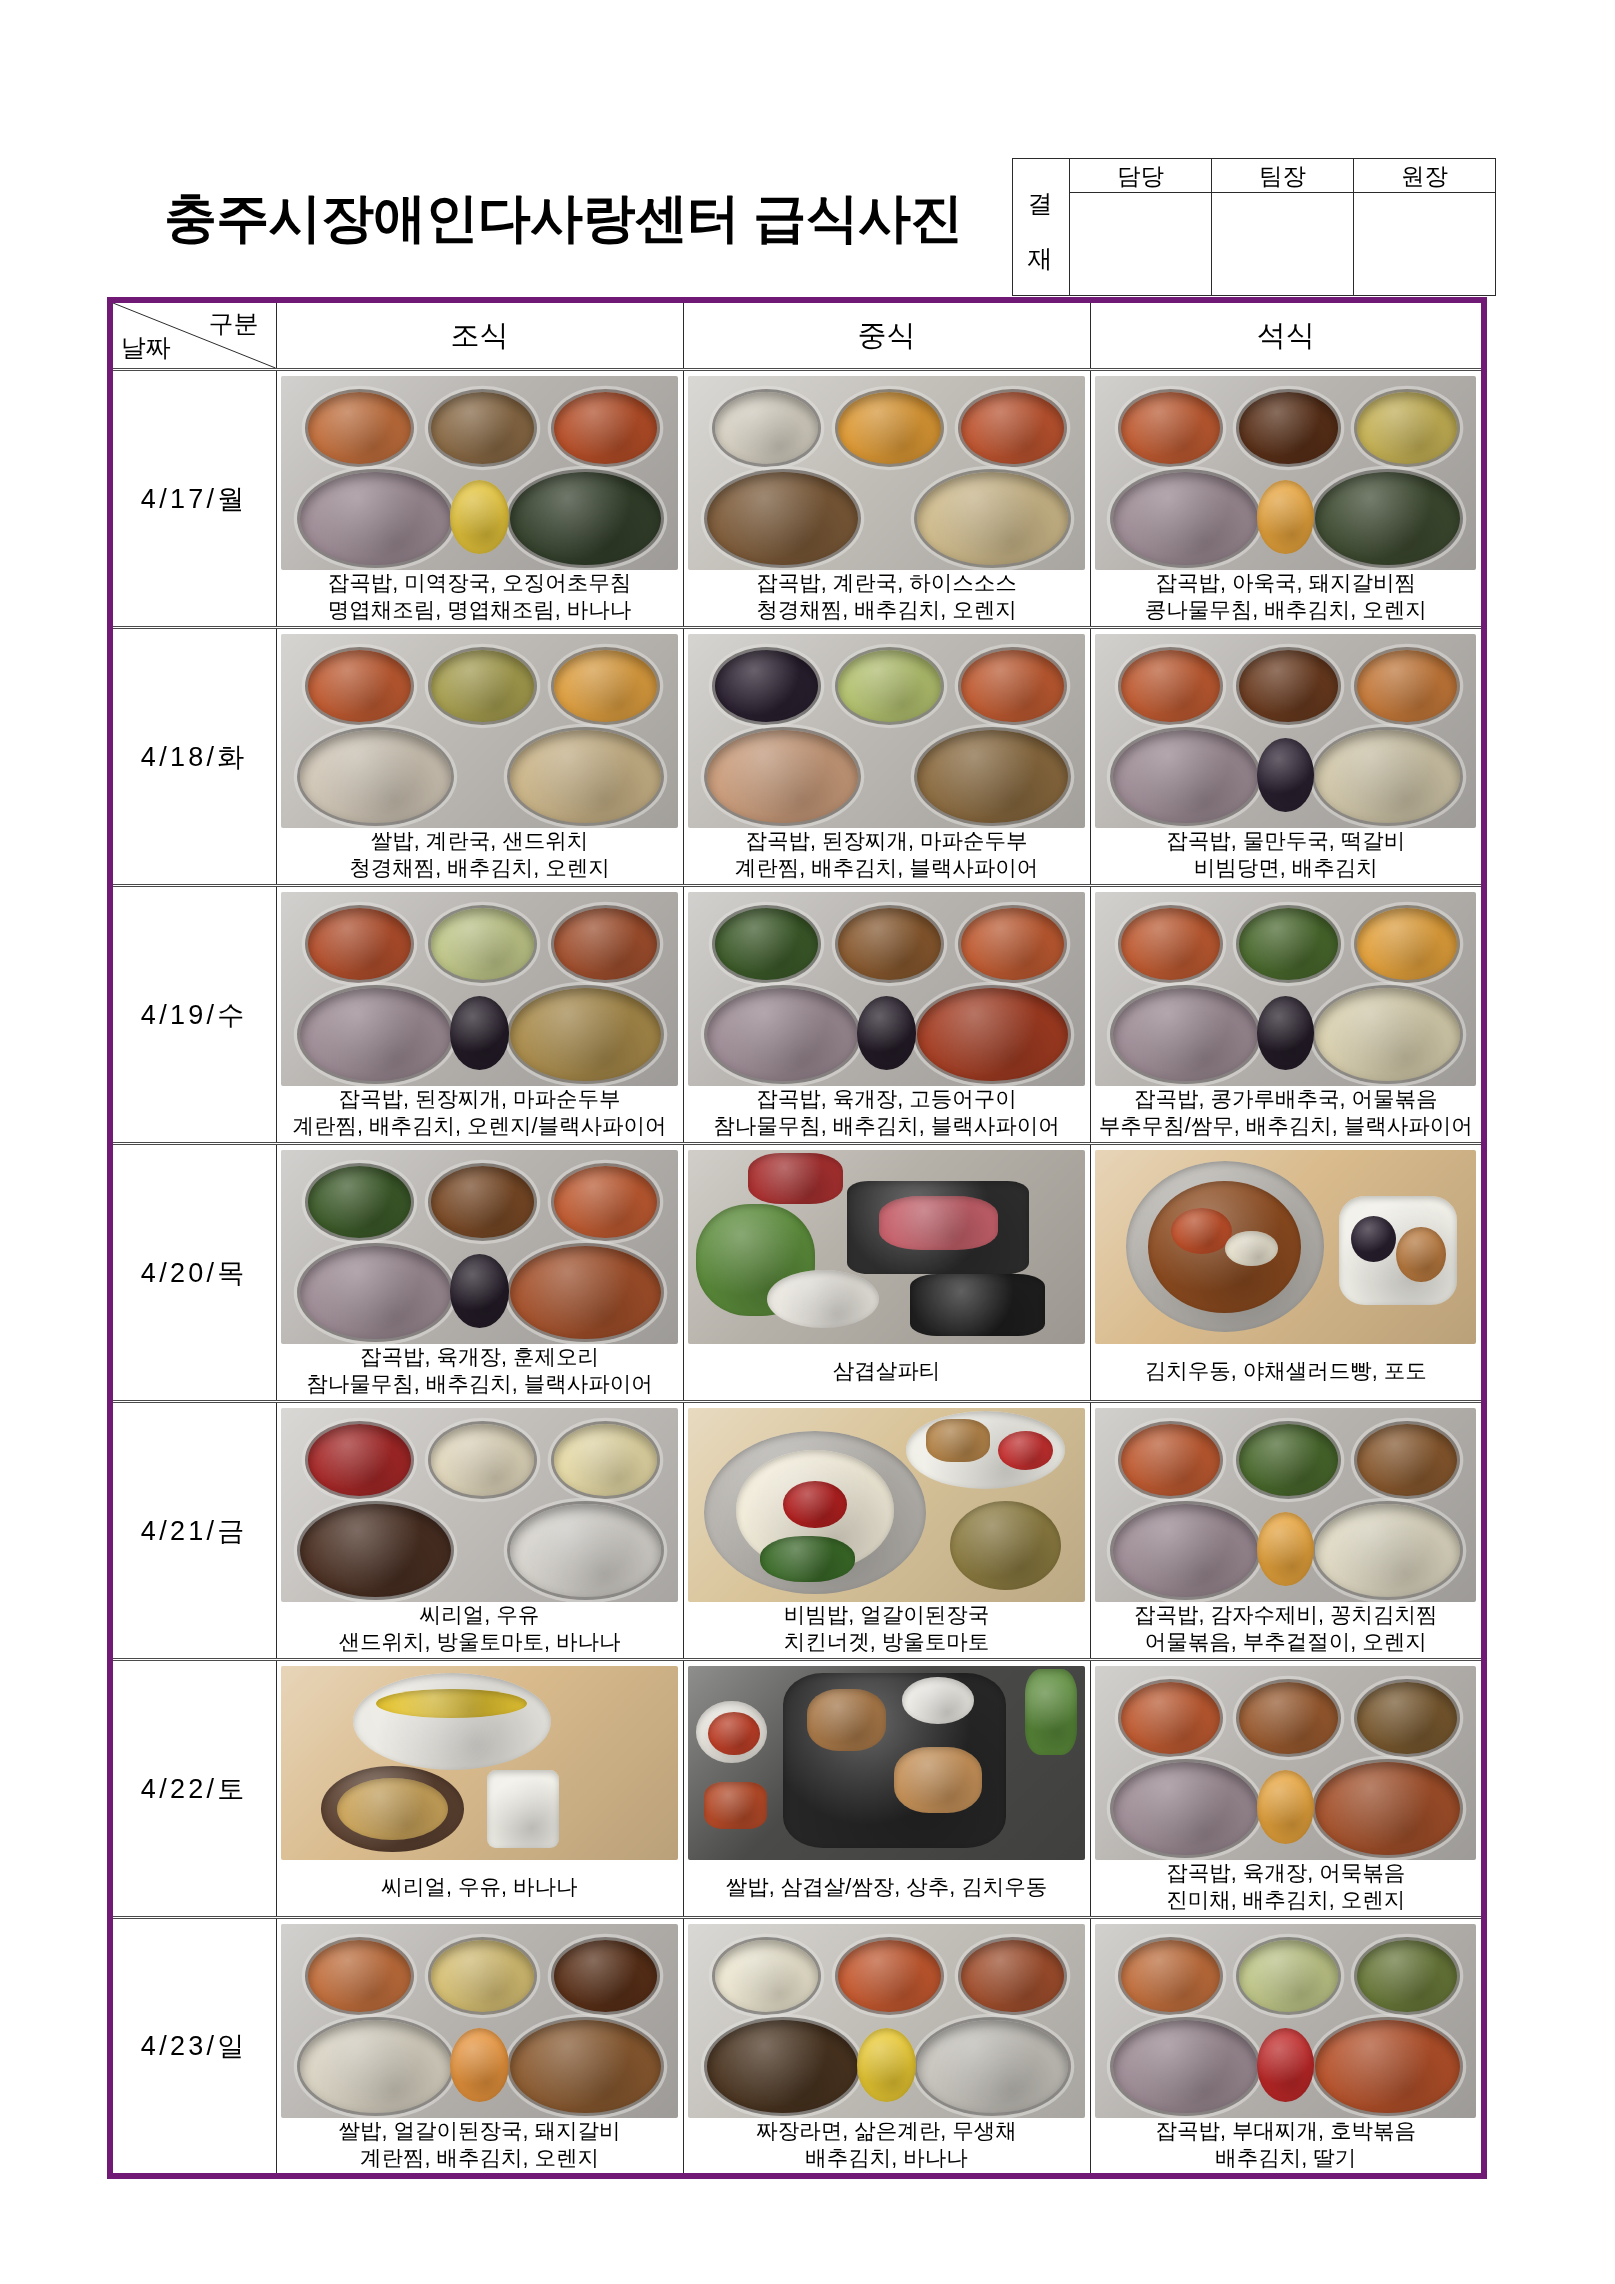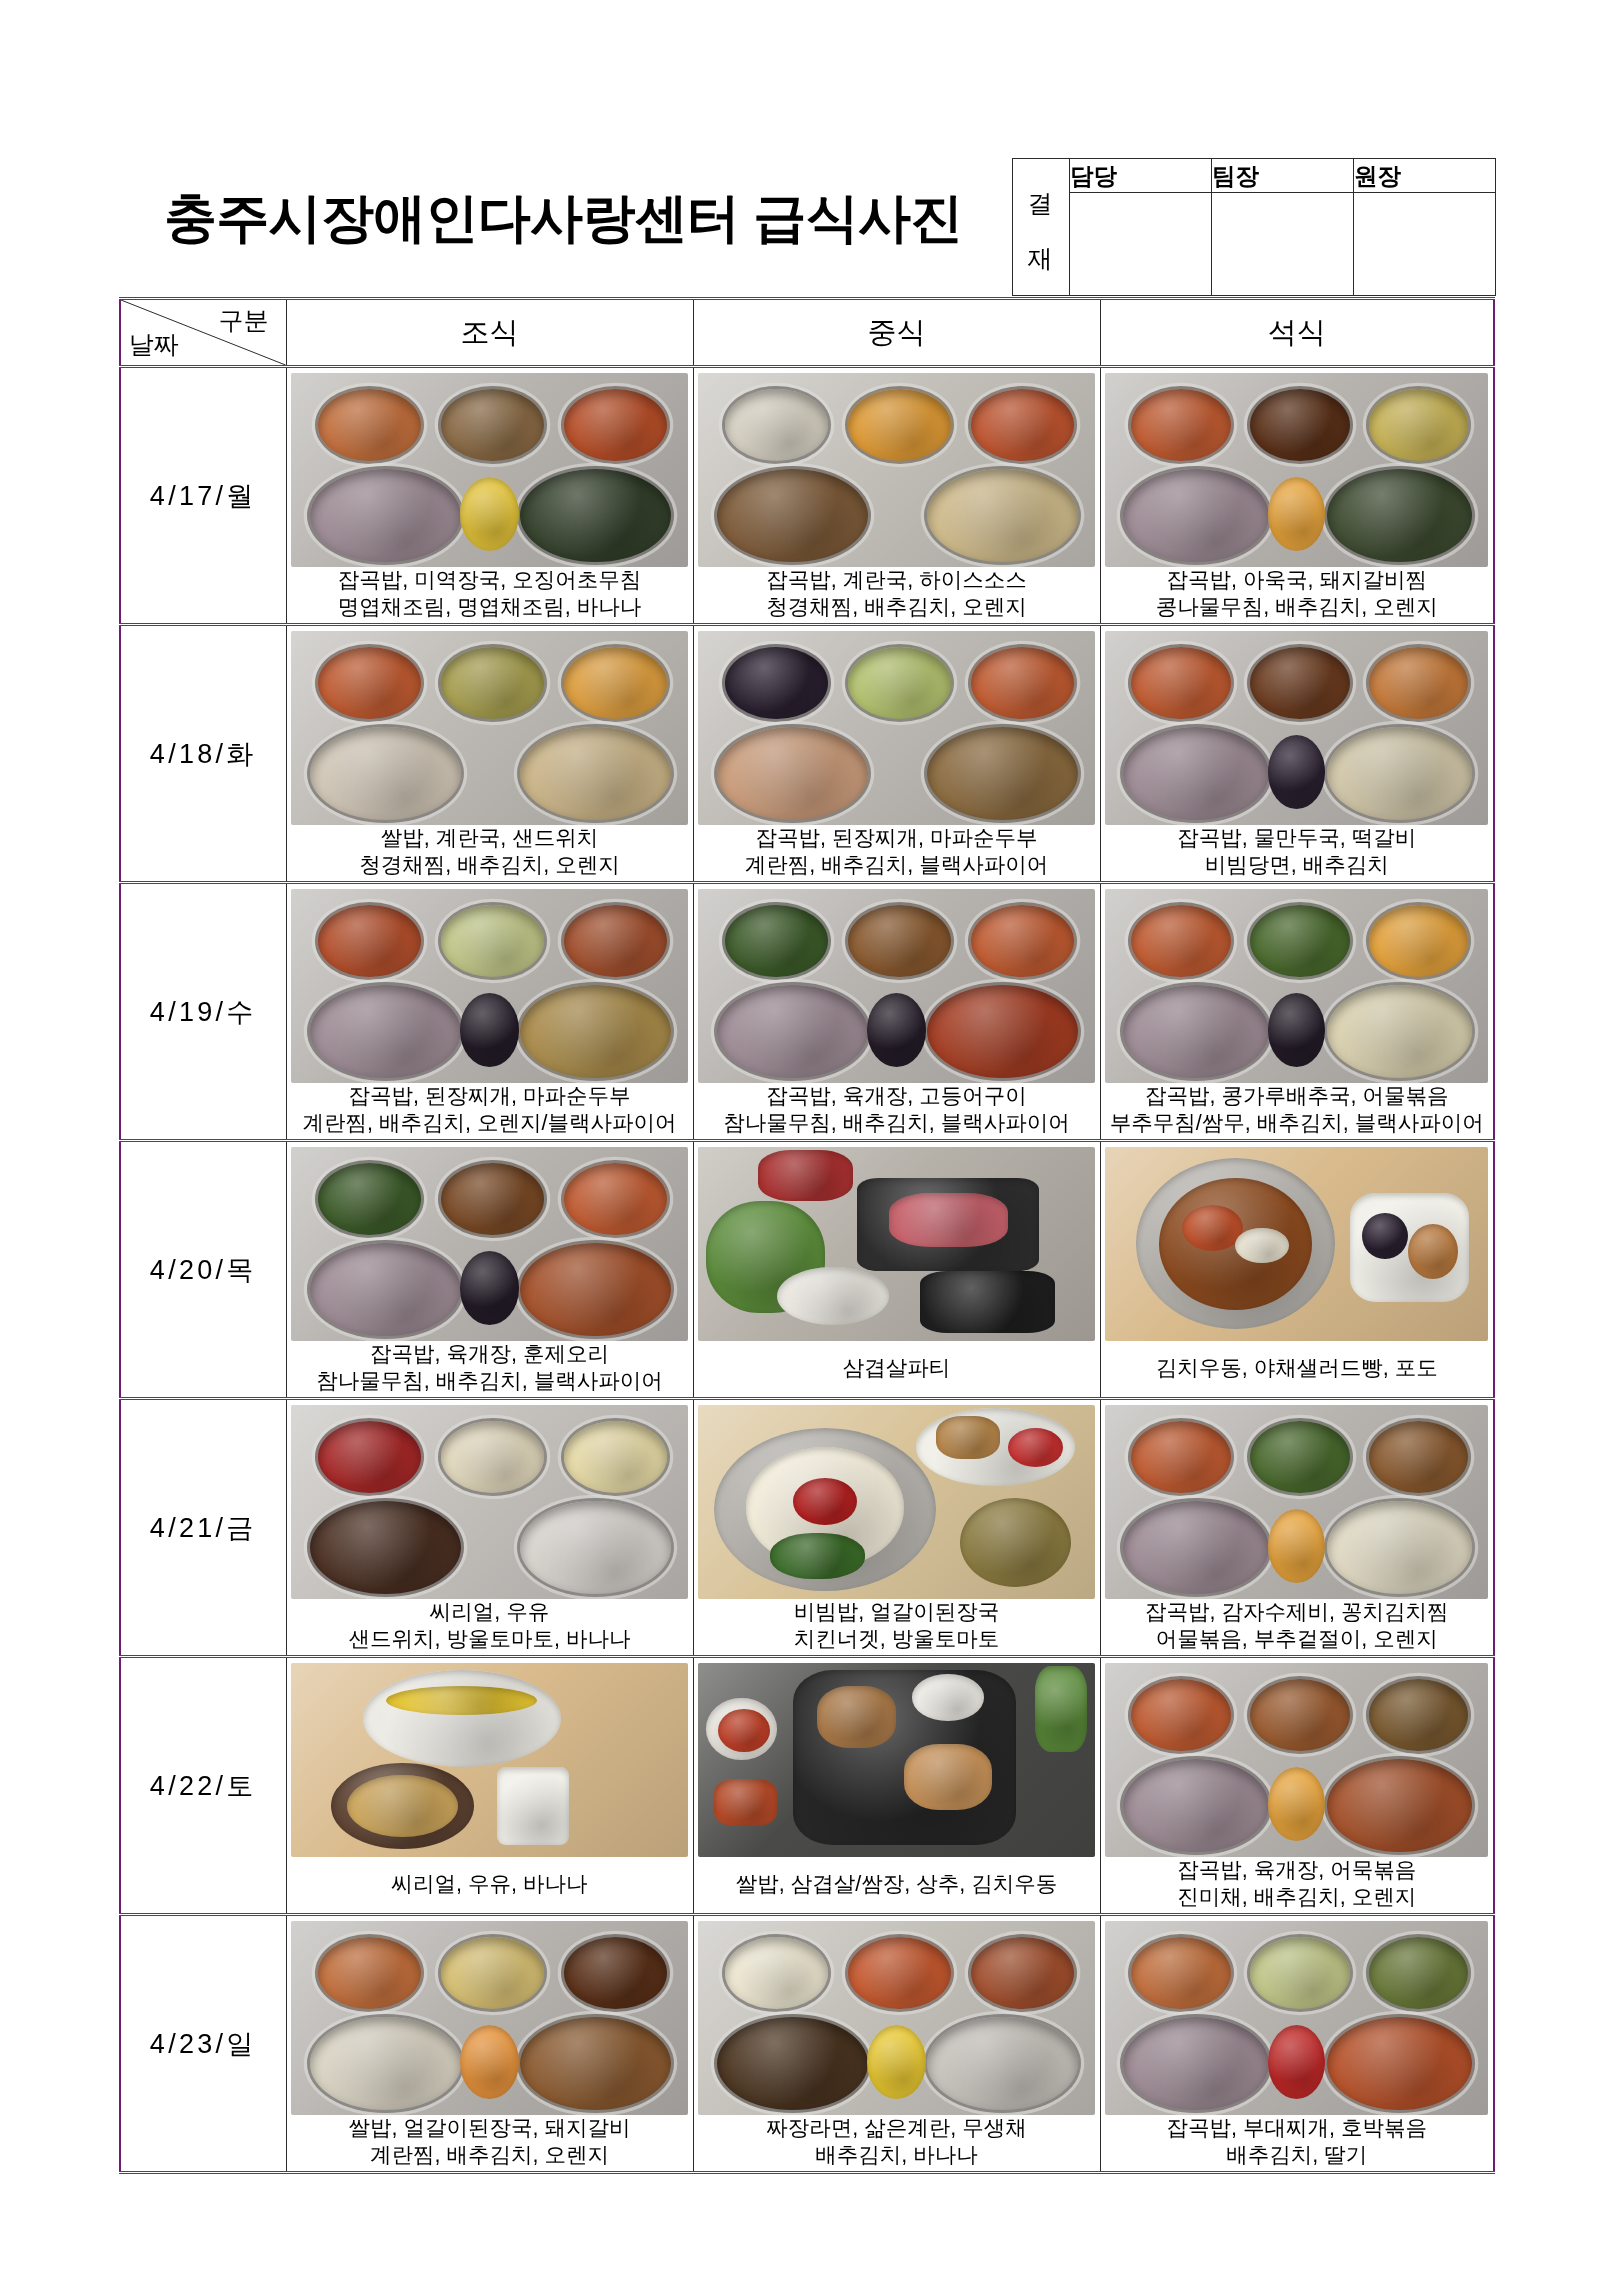--- a/index.html
+++ b/index.html
@@ -17,27 +17,27 @@
   
   table.approval {
     position:absolute; left:1012px; top:158px; border-collapse:collapse;
   }
   table.approval td { border:1.3px solid #2b2b2b; padding:0; background:#fff; }
   td.stamp { width:56px; text-align:center; vertical-align:middle; }
   .stamp-text {
     display:inline-block; writing-mode:vertical-rl; font-size:25px; letter-spacing:30px;
     padding-top:6.5px;
   }
-  td.appr-head { width:141px; height:33px; vertical-align:middle; font-size:23.5px;font-weight:bold; }
+  td.appr-head { width:141px; height:33px; text-align:center; vertical-align:middle; font-size:23.5px; }
   td.appr-sign { width:141px; height:102px; }
 
   
   table.menu {
-    position:absolute; left:119px; top:297px; border-collapse:collapse; table-layout:fixed;
-    border:2px solid #701a75;
+    position:absolute; left:107px; top:297px; border-collapse:collapse; table-layout:fixed;
+    border:6px solid #701a75;
   }
   table.menu th, table.menu td {
     border-left:1.3px solid #2b2b2b; border-right:1.3px solid #2b2b2b;
     border-top:3.9px double #4a4a4a; border-bottom:3.9px double #4a4a4a;
     padding:0; background:#fff;
   }
   table.menu thead th { height:65px; font-weight:400; font-size:29px; text-align:center; vertical-align:middle; }
   th.corner { position:relative; }
   th.corner svg { position:absolute; inset:0; width:100%; height:100%; }
   .corner-top    { position:absolute; top:3.9px;  right:17px; font-size:25px; }

